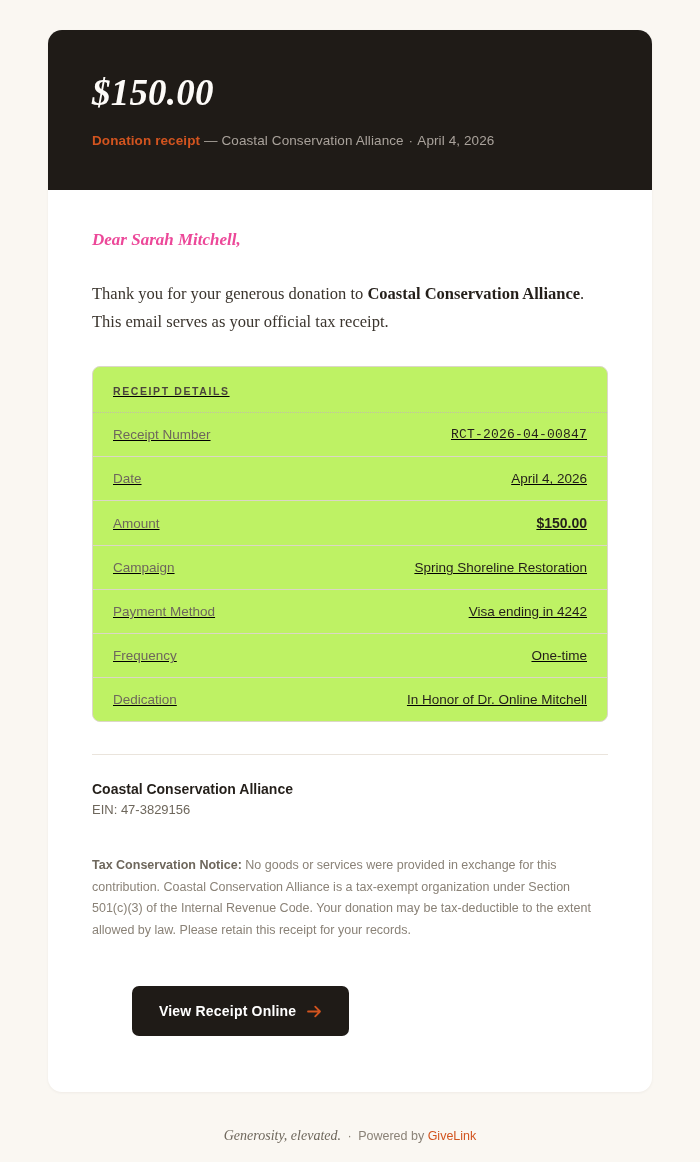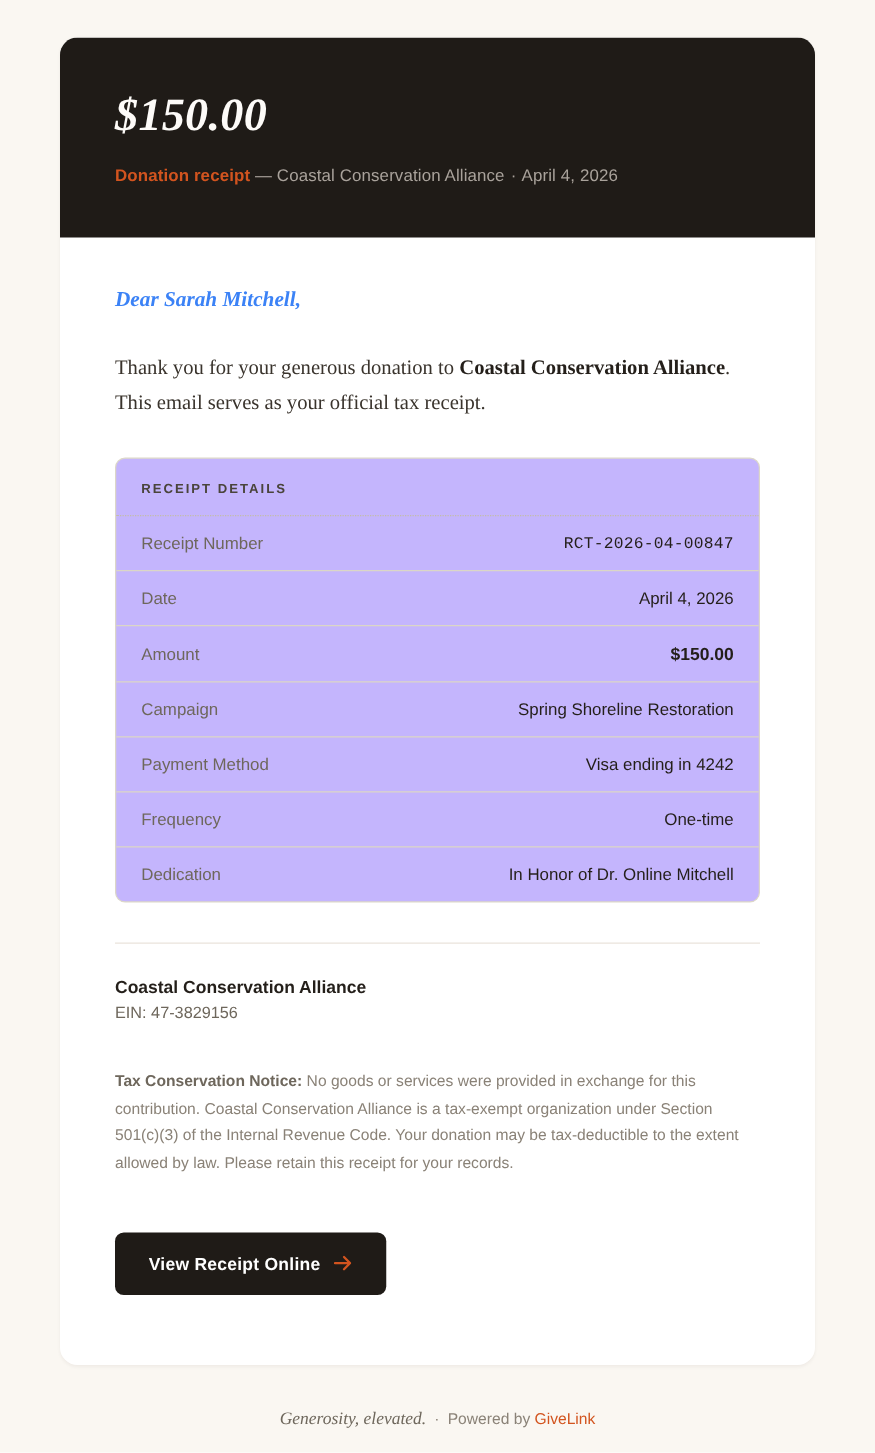--- a/index.html
+++ b/index.html
@@ -62,43 +62,44 @@
   
   .card-body {
     padding: 40px 44px 56px 44px;
   }
 
   .greeting {
     font-family: "Liberation Serif", serif;
     font-style: italic;
     font-weight: 700;
     font-size: 17px;
-    color: #3b82f6;
+    color: #ec4899;
     margin: 0 0 30px 0;
   }
 
   .intro {
     font-family: "Liberation Serif", serif;
     font-size: 16.5px;
     line-height: 1.72;
     color: #3a342d;
     margin: 0 0 30px 0;
   }
   .intro b {
     font-weight: 700;
     color: #241f1a;
   }
 
   
   .receipt-panel {
-    background: #c4b5fd;
+    background: #bef264;
     border: 1px solid #dcd7c8;
     border-radius: 8px;
     overflow: hidden;
     margin-bottom: 32px;
+    text-decoration: underline;
   }
   .panel-title {
     font-size: 10.5px;
     font-weight: 700;
     letter-spacing: 1.6px;
     color: #4a443b;
     padding: 18px 20px 15px 20px;
     border-bottom: 1px dotted #c3bda9;
   }
   .receipt-row {
@@ -164,20 +165,21 @@
     display: inline-flex;
     align-items: center;
     gap: 11px;
     margin-top: 32px;
     background: #1f1b17;
     border: none;
     border-radius: 7px;
     padding: 17px 27px;
     cursor: pointer;
     text-decoration: none;
+    margin-left: 40px;
   }
   .cta-label {
     font-size: 14px;
     font-weight: 700;
     color: #ffffff;
     letter-spacing: 0.2px;
   }
   .arrow-icon {
     display: block;
     width: 15px;

